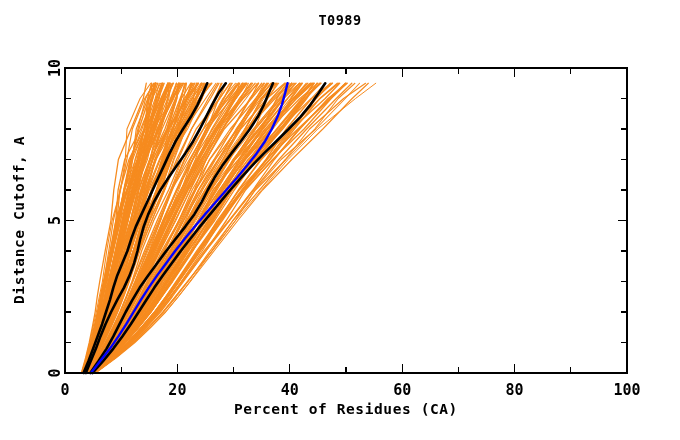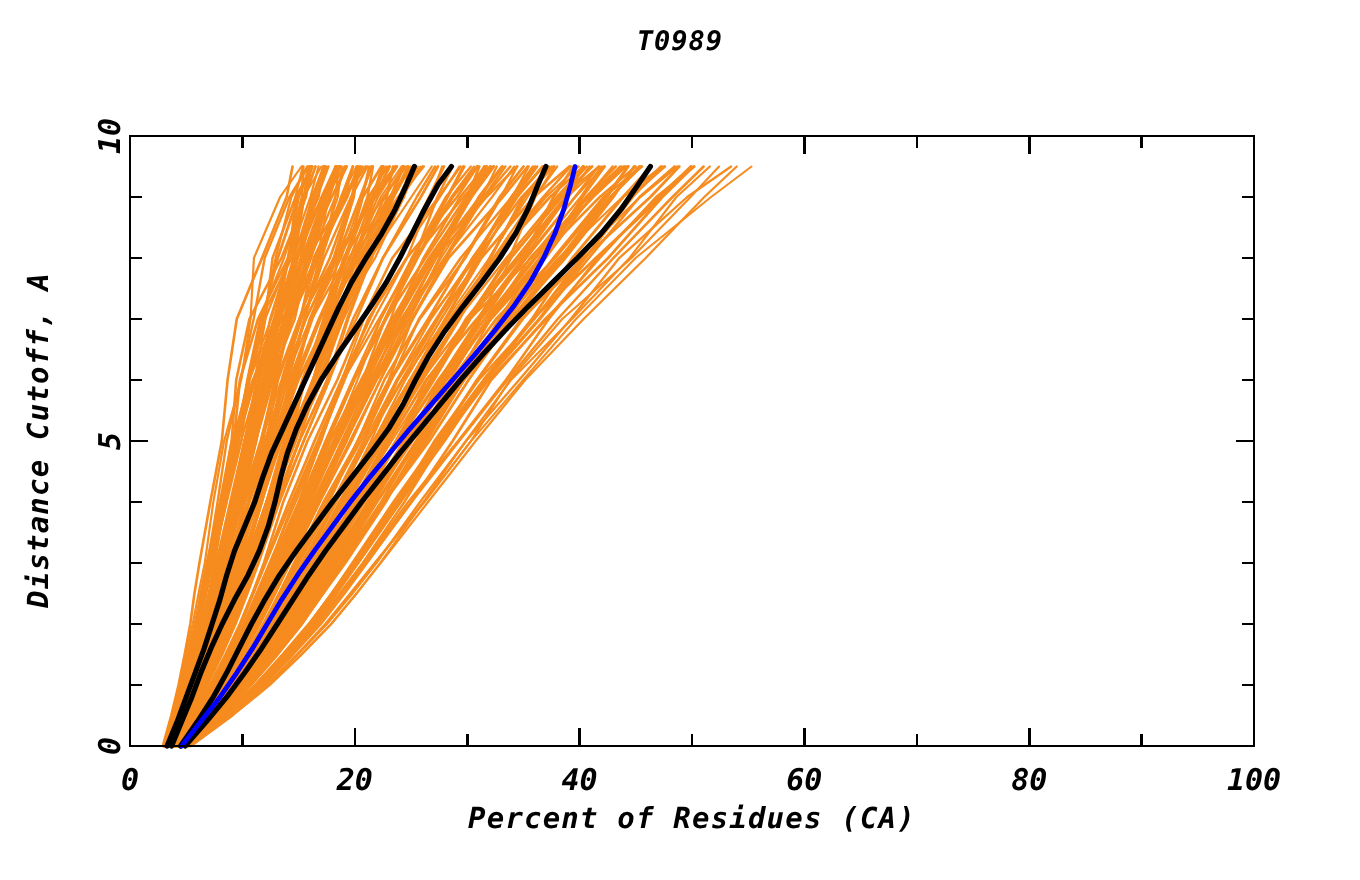--- a/index.html
+++ b/index.html
@@ -7,21 +7,20 @@
     padding: 0;
     background: #ffffff;
   }
   #page {
     position: relative;
     width: 680px;
     height: 440px;
     background: #f9a8d4;
     overflow: hidden;
     font-family: "DejaVu Sans Mono", "Liberation Mono", monospace;
-    font-style: italic;
   }
   #plot-svg {
     position: absolute;
     left: 0;
     top: 0;
     width: 680px;
     height: 440px;
     display: block;
   }
   .axis-line {

